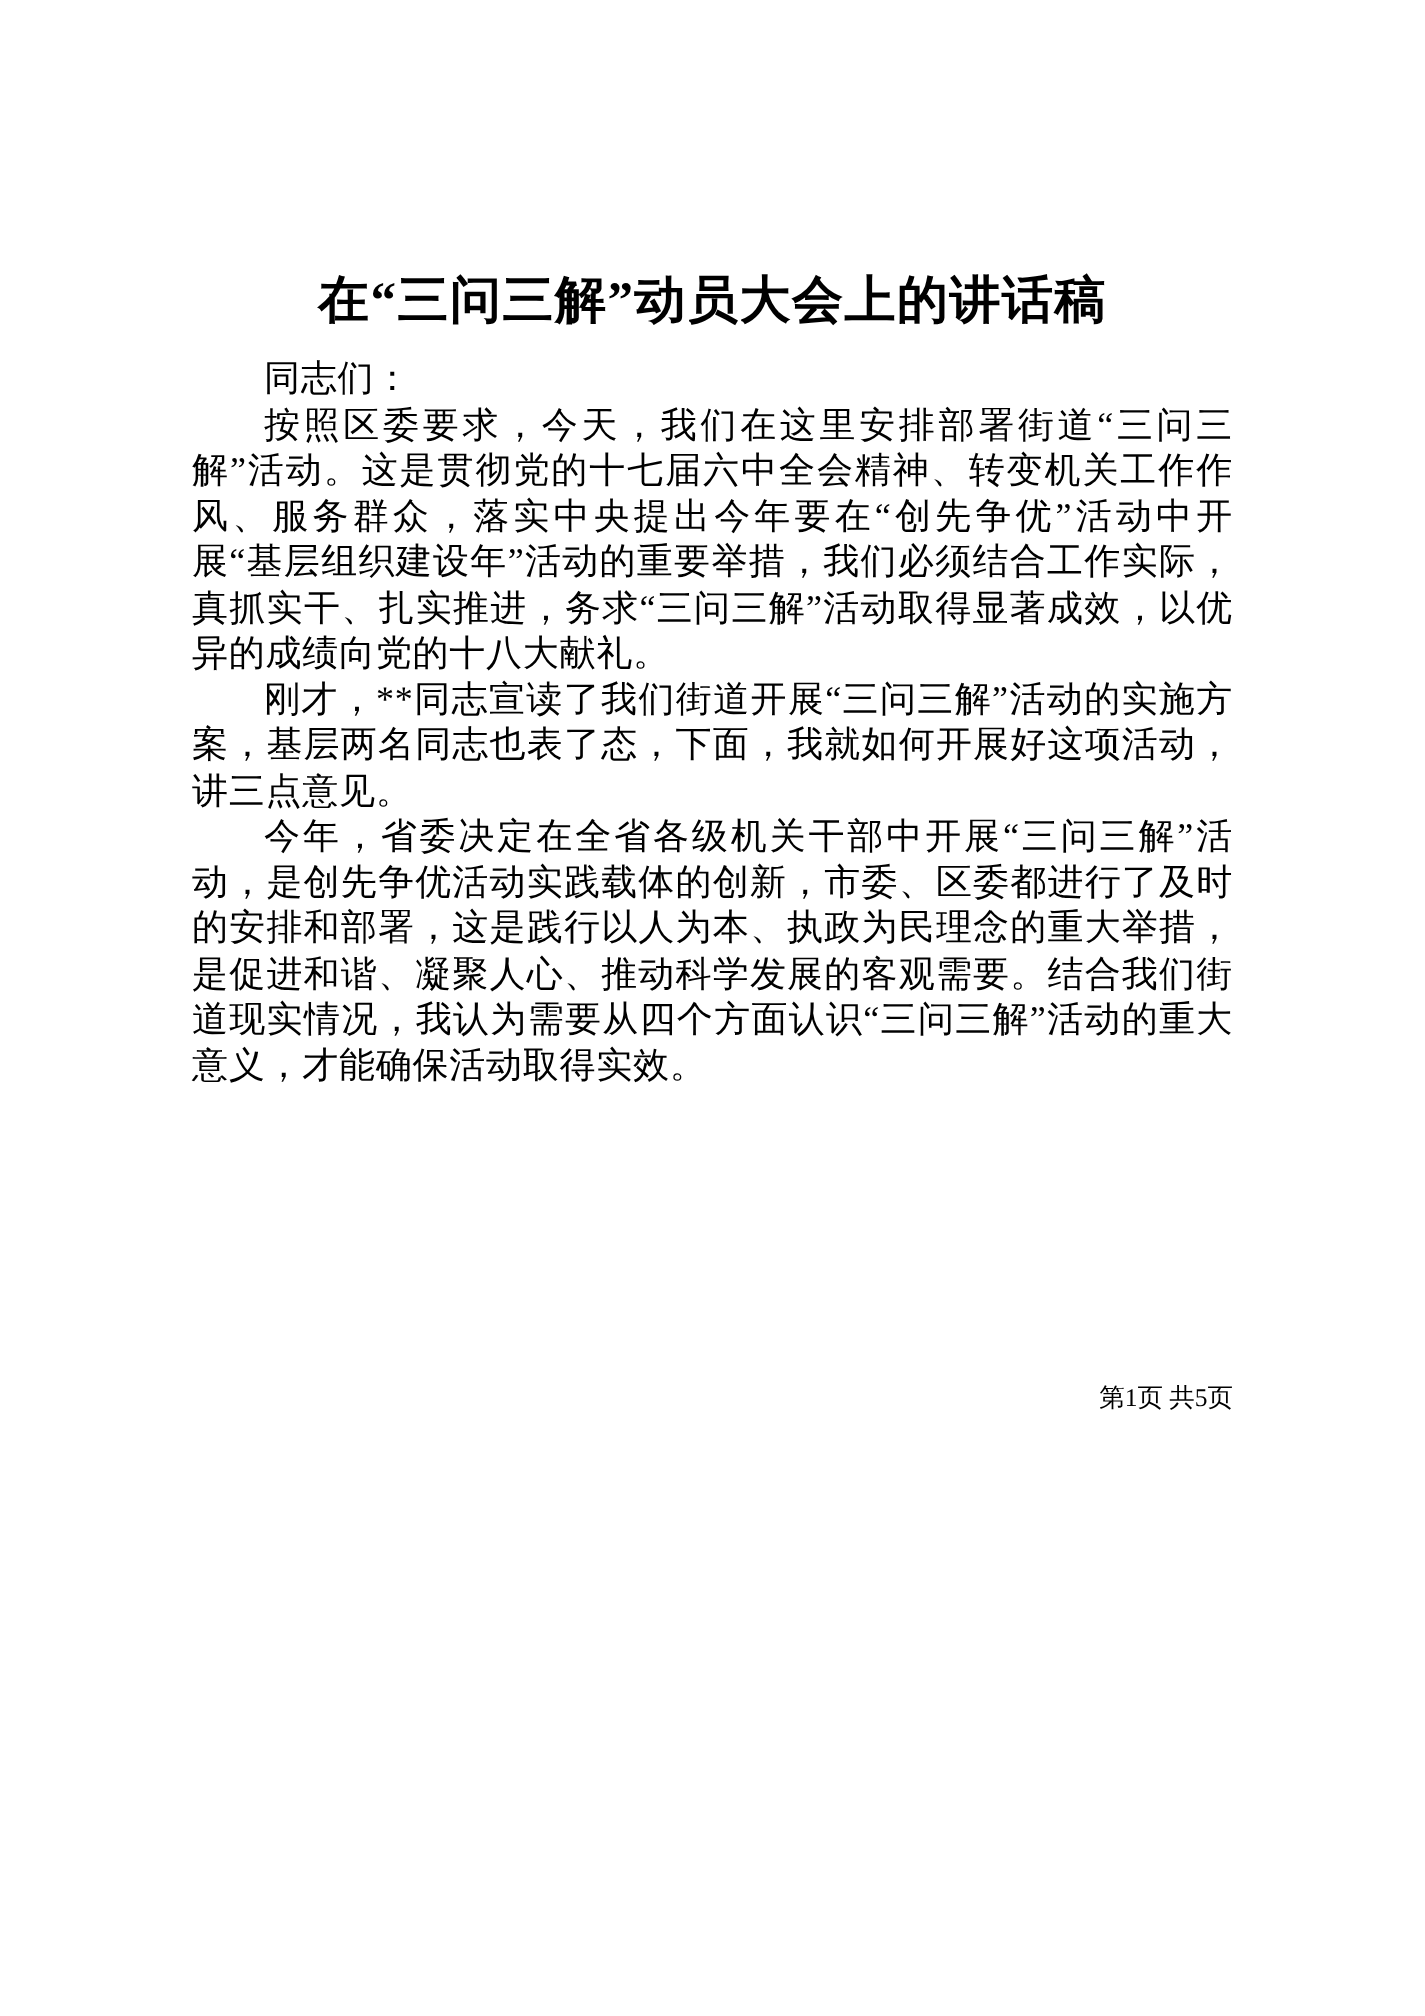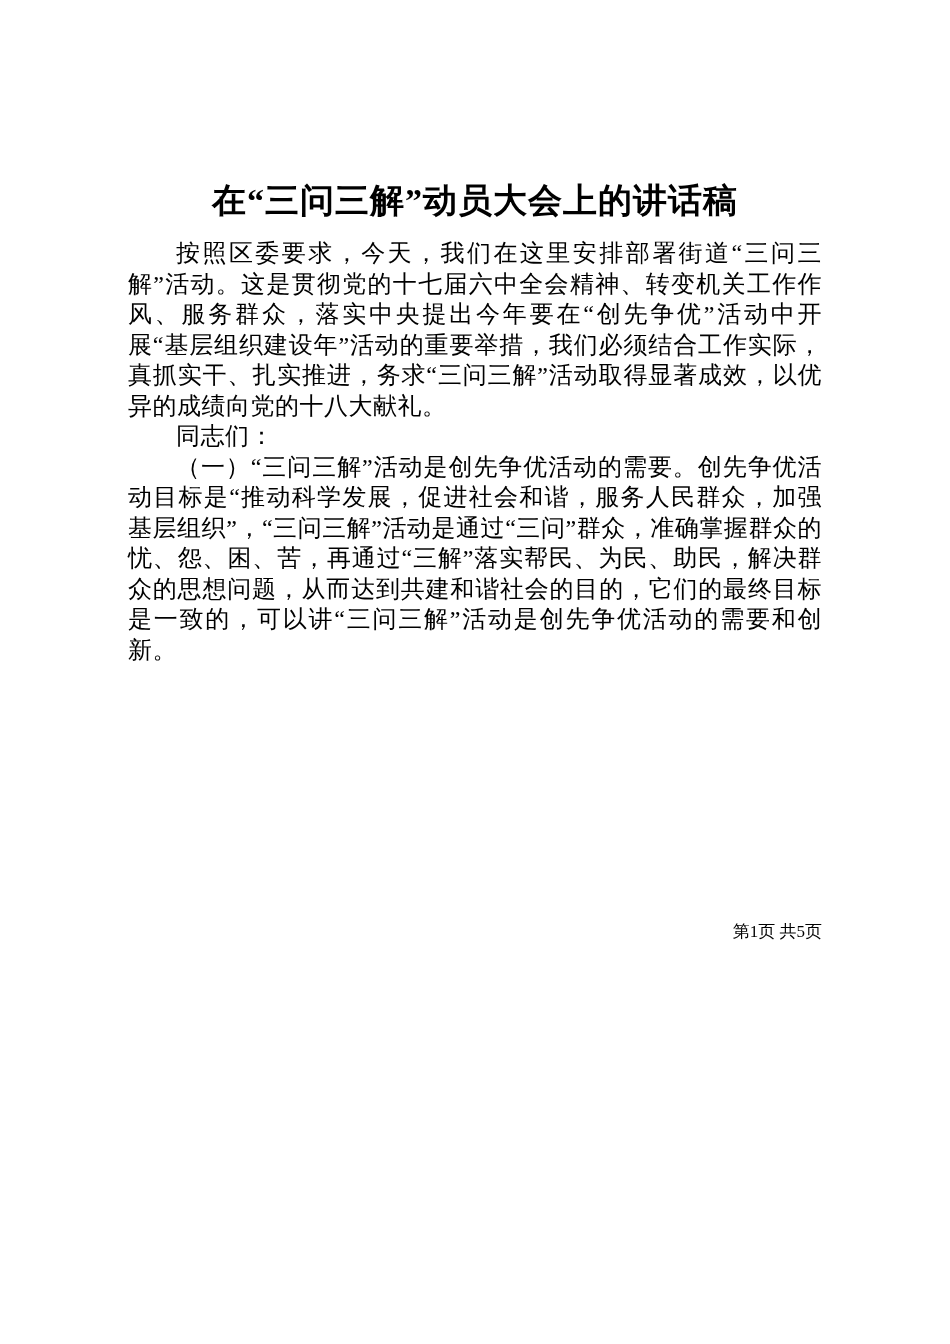--- a/index.html
+++ b/index.html
@@ -48,18 +48,19 @@
     line-height: 20px;
     color: #000000;
   }
 </style>
 </head>
 <body>
 
 <div class="page">
   <div class="content">
     <h1 class="doc-title">在“三问三解”动员大会上的讲话稿</h1>
+    <p class="body-para">同志们：</p>
     <p class="body-para">按照区委要求，今天，我们在这里安排部署街道“三问三解”活动。这是贯彻党的十七届六中全会精神、转变机关工作作风、服务群众，落实中央提出今年要在“创先争优”活动中开展“基层组织建设年”活动的重要举措，我们必须结合工作实际，真抓实干、扎实推进，务求“三问三解”活动取得显著成效，以优异的成绩向党的十八大献礼。</p>
-    <p class="body-para">同志们：</p>
-    <p class="body-para">（一）“三问三解”活动是创先争优活动的需要。创先争优活动目标是“推动科学发展，促进社会和谐，服务人民群众，加强基层组织”，“三问三解”活动是通过“三问”群众，准确掌握群众的忧、怨、困、苦，再通过“三解”落实帮民、为民、助民，解决群众的思想问题，从而达到共建和谐社会的目的，它们的最终目标是一致的，可以讲“三问三解”活动是创先争优活动的需要和创新。</p>
+    <p class="body-para">刚才，**同志宣读了我们街道开展“三问三解”活动的实施方案，基层两名同志也表了态，下面，我就如何开展好这项活动，讲三点意见。</p>
+    <p class="body-para">今年，省委决定在全省各级机关干部中开展“三问三解”活动，是创先争优活动实践载体的创新，市委、区委都进行了及时的安排和部署，这是践行以人为本、执政为民理念的重大举措，是促进和谐、凝聚人心、推动科学发展的客观需要。结合我们街道现实情况，我认为需要从四个方面认识“三问三解”活动的重大意义，才能确保活动取得实效。</p>
   </div>
   <div class="page-footer">第1页 共5页</div>
 </div>
 
 </body></html>

